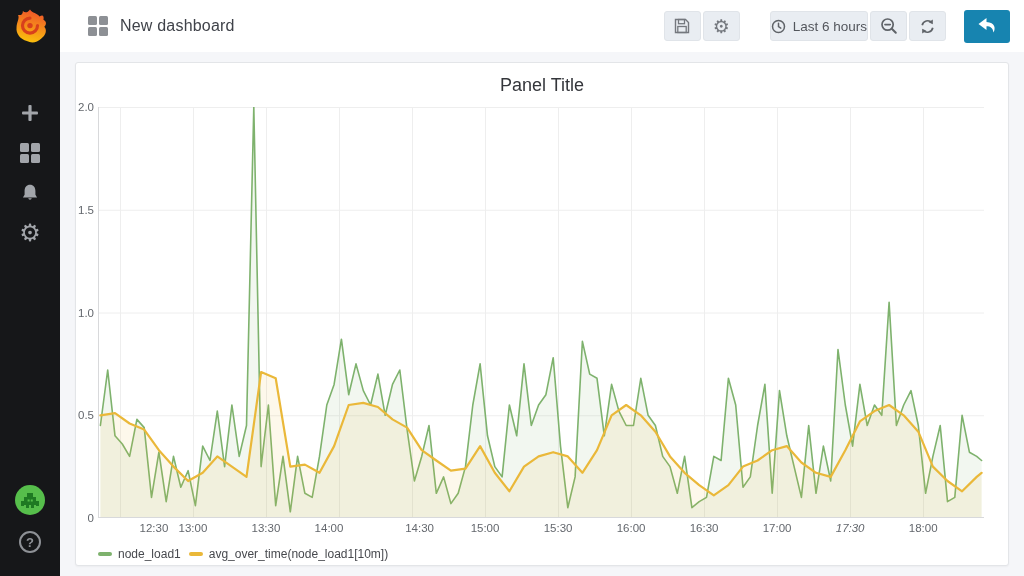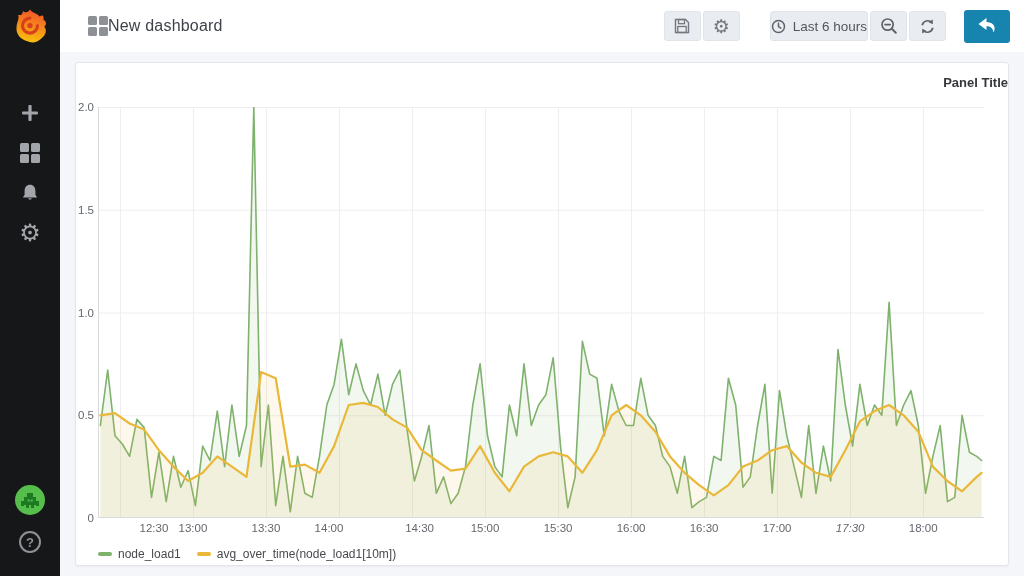--- a/index.html
+++ b/index.html
@@ -12,44 +12,44 @@
   .side-nav { position:absolute; left:0; top:96px; width:60px; display:flex; flex-direction:column; }
   .side-item { width:60px; height:34px; margin-bottom:6px; display:flex; align-items:center; justify-content:center; color:#a2a5aa; cursor:pointer; }
   .side-item .glyph { font-size:24px; line-height:1; }
   .grid-icon { display:grid; grid-template-columns:9px 9px; grid-template-rows:9px 9px; gap:2px; }
   .grid-icon span { background:#a2a5aa; border-radius:1.5px; }
   .side-footer-avatar { position:absolute; left:14px; bottom:60px; width:32px; height:32px; cursor:pointer; }
   .side-footer-help { position:absolute; left:19px; bottom:23px; width:22px; height:22px; border:2px solid #8e9196; border-radius:50%; color:#8e9196; font-size:13px; font-weight:bold; display:flex; align-items:center; justify-content:center; cursor:pointer; }
 
   
   .header { position:absolute; left:60px; top:0; width:964px; height:52px; background:#ffffff; z-index:4; }
-  .header-left { position:absolute; left:28px; top:0; height:52px; display:flex; align-items:center; gap:0; }
+  .header-left { position:absolute; left:28px; top:0; height:52px; display:flex; align-items:center; gap:12px; }
   .hgrid { display:grid; grid-template-columns:9px 9px; grid-template-rows:9px 9px; gap:2px; }
   .hgrid span { background:#8d9095; border-radius:1.5px; }
   .header-title { font-size:16px; font-weight:500; color:#3f4249; letter-spacing:.2px; }
   .actions { position:absolute; right:14px; top:0; height:52px; display:flex; align-items:center; }
   .btn { height:30px; background:#e9edf2; border:1px solid #e0e4e9; border-radius:3px; display:flex; align-items:center; justify-content:center; color:#6e7278; cursor:pointer; }
   .btn.icon-btn { width:37px; }
   .btn + .btn { margin-left:2px; }
   .btn .glyph { font-size:19px; line-height:1; color:#74787e; }
   .btn-time { padding:0 0; font-size:13.5px; color:#53565c; gap:7px; margin-left:30px !important; }
   .btn-teal { width:46px; height:33px; background:#1784b0; border:none; margin-left:18px !important; border-radius:3px; }
 
   
   .panel { position:absolute; left:75px; top:62px; width:934px; height:504px; background:#ffffff;
     border:1px solid #e3e5e8; border-radius:3px; box-shadow:0 1px 2px rgba(0,0,0,0.04); }
-  .panel-title { position:absolute; left:0; top:12px; width:100%; text-align:right;
-    font-size:13px; font-weight:700; color:#34363b; cursor:pointer; }
+  .panel-title { position:absolute; left:0; top:12px; width:100%; text-align:center;
+    font-size:18px; font-weight:400; color:#34363b; cursor:pointer; }
   .chart-area { position:absolute; left:22px; top:44px; width:886px; height:411px; cursor:crosshair; }
   .chart-area svg { display:block; overflow:hidden; }
   .y-axis { position:absolute; left:0; top:44px; width:18px; height:411px; }
   .y-axis div { position:absolute; right:0; width:18px; text-align:right; font-size:11.5px; color:#63676d; }
   .x-axis { position:absolute; left:22px; top:459px; width:886px; height:14px; }
   .x-axis div { position:absolute; width:44px; margin-left:-22px; text-align:center; font-size:11.5px; color:#63676d; }
-  .legend { position:absolute; left:22px; top:484px; display:flex; align-items:flex-start; gap:16px; }
+  .legend { position:absolute; left:22px; top:484px; display:flex; align-items:flex-start; gap:8px; }
   .legend-item { display:flex; align-items:center; gap:6px; cursor:pointer; }
   .legend-swatch { width:14px; height:4px; border-radius:2px; }
   .legend-label { font-size:12px; color:#47494e; }
 </style>
 </head>
 <body>
 
 <div class="sidebar">
   <div class="logo-box">
     <svg width="38" height="38" viewBox="0 0 48 48">

